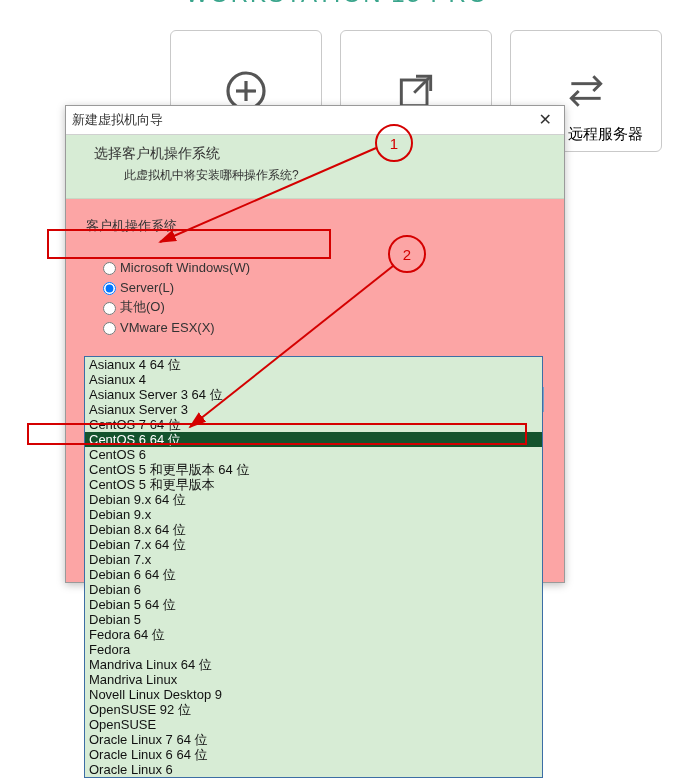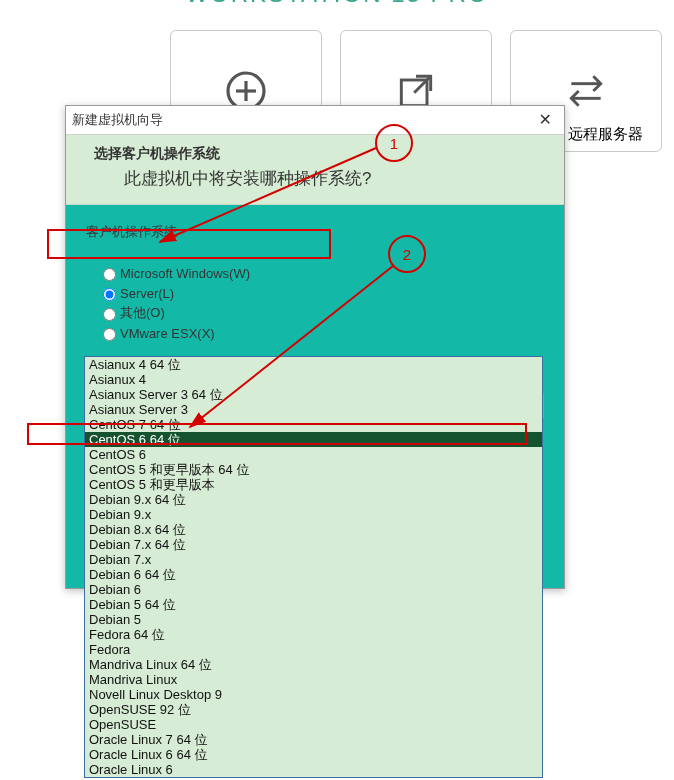--- a/index.html
+++ b/index.html
@@ -9,27 +9,27 @@
   .top-heading{position:absolute;top:-20px;left:0;right:0;text-align:center;font-size:24px;color:#3aa58c;letter-spacing:2px;}
 
   
   .bigbtn{position:absolute;top:30px;width:150px;height:120px;border:1px solid #c9c9c9;border-radius:6px;display:flex;align-items:center;justify-content:center;}
   .bigbtn.b1{left:170px;}
   .bigbtn.b2{left:340px;}
   .bigbtn.b3{left:510px;}
   .bigbtn3-label{position:absolute;left:568px;top:125px;font-size:15px;color:#000000;}
 
   
-  .dialog{position:absolute;left:65px;top:105px;width:498px;border:1px solid #9a9a9a;background:#14b8a6;box-shadow:0 2px 8px rgba(0,0,0,0.25);}
+  .dialog{position:absolute;left:65px;top:105px;width:498px;border:1px solid #9a9a9a;background:#fca5a5;box-shadow:0 2px 8px rgba(0,0,0,0.25);}
   .titlebar{height:28px;line-height:28px;background:#fff;border-bottom:1px solid #d0d0d0;display:flex;justify-content:space-between;align-items:center;padding:0 6px;font-size:13px;}
   .closex{font-size:16px;cursor:pointer;padding:0 6px;}
 
   .header{background:#d7ecd5;padding:10px 14px 14px 14px;border-bottom:1px solid #c7d9c5;}
-  .header .h1{font-weight:bold;font-size:14px;padding-left:14px;}
-  .header .h2{font-size:17px;padding-left:44px;margin-top:4px;}
+  .header .h1{font-weight:normal;font-size:14px;padding-left:14px;}
+  .header .h2{font-size:12px;padding-left:44px;margin-top:4px;}
 
   .body{padding:18px 20px 20px 20px;}
   .section-label{font-size:13px;margin-bottom:22px;}
   .radio-group{padding-left:12px;}
   .radio-row{display:flex;align-items:center;height:20px;font-size:13px;}
   .radio-row input{margin-right:4px;}
 
   .version-label{margin-top:26px;font-size:13px;}
 
   

